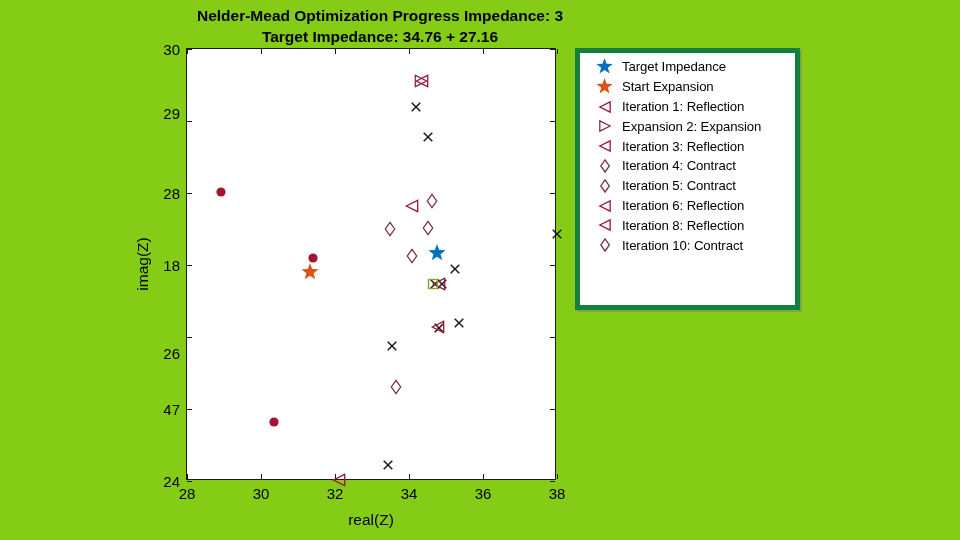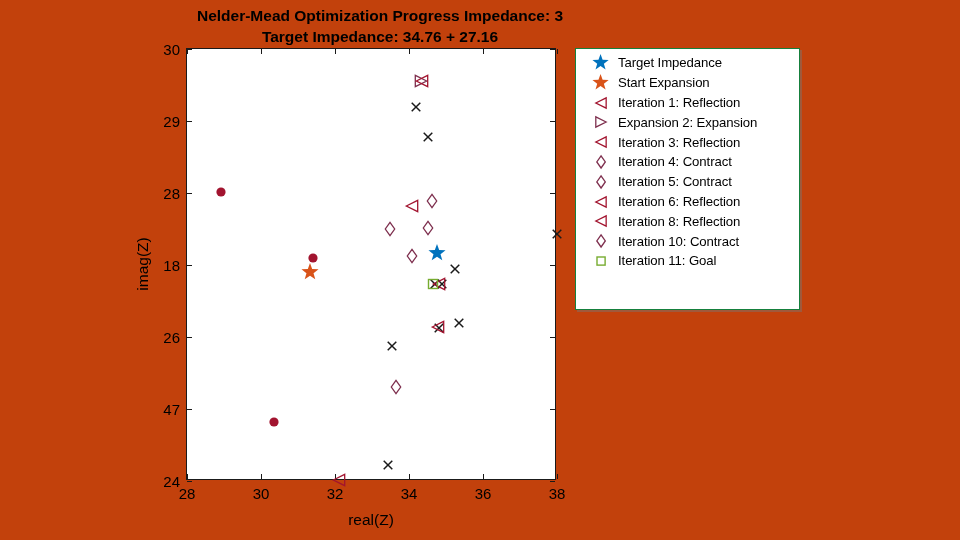--- a/index.html
+++ b/index.html
@@ -3,21 +3,21 @@
 <meta charset="utf-8">
 <style>
   * { box-sizing: border-box; }
   html, body {
     margin: 0; padding: 0;
     width: 960px; height: 540px;
     background: #ffffff;
     font-family: "Liberation Sans", sans-serif;
     overflow: hidden;
   }
-  #root { position: relative; width: 960px; height: 540px; background: #c2410c; }
+  #root { position: relative; width: 960px; height: 540px; background: #84cc16; }
 
   .title-block {
     position: absolute;
     left: 0; top: 6px;
     width: 760px;
     text-align: center;
     font-size: 15.5px;
     font-weight: bold;
     color: #000;
     line-height: 1.33;
@@ -87,21 +87,21 @@
     line-height: 0;
   }
   .marker svg { display: block; overflow: visible; }
 
   
   #legend {
     position: absolute;
     left: 575px; top: 48px;
     width: 225px; height: 262px;
     background: #fff;
-    border: 1px solid #15803d;
+    border: 5px solid #15803d;
     box-shadow: 2px 2px 0 rgba(120,120,120,0.45);
     padding: 4px 0 0 0;
   }
   .legend-row {
     display: flex;
     align-items: center;
     height: 19.8px;
     padding-left: 8px;
   }
   .legend-sym {
@@ -158,24 +158,24 @@
         <div class="tick tick-x" style="left: 222px;"></div>
         <div class="tick tick-x-t" style="left: 222px;"></div>
         <div class="tick tick-x" style="left: 296px;"></div>
         <div class="tick tick-x-t" style="left: 296px;"></div>
         <div class="tick tick-x" style="left: 370px;"></div>
         <div class="tick tick-x-t" style="left: 370px;"></div>
       </div>
     <div id="ticklabels-layer">
         <div class="ylabel-txt" style="top: 432px;">24</div>
         <div class="ylabel-txt" style="top: 360px;">47</div>
-        <div class="ylabel-txt" style="top: 288px; text-align: center;">26</div>
+        <div class="ylabel-txt" style="top: 304px; text-align: center;">26</div>
         <div class="ylabel-txt" style="top: 216px;">18</div>
         <div class="ylabel-txt" style="top: 144px;">28</div>
-        <div class="ylabel-txt" style="top: 72px;">29</div>
+        <div class="ylabel-txt" style="top: 64px;">29</div>
         <div class="ylabel-txt" style="top: 0px;">30</div>
         <div class="xlabel-txt" style="left: 0px;">28</div>
         <div class="xlabel-txt" style="left: 74px;">30</div>
         <div class="xlabel-txt" style="left: 148px;">32</div>
         <div class="xlabel-txt" style="left: 222px;">34</div>
         <div class="xlabel-txt" style="left: 296px;">36</div>
         <div class="xlabel-txt" style="left: 370px;">38</div>
       </div>
     <div id="markers-layer">
         <div class="marker" style="left: 229.4px; top: 57.6px;">
@@ -400,23 +400,15 @@
         <span class="legend-label">Iteration 8: Reflection</span>
       </div>
       <div class="legend-row">
         <span class="legend-sym">
           <svg width="10.120000000000001" height="13.8" viewBox="0 0 10.120000000000001 13.8">
             <polygon points="5.0600000000000005,0.8 9.32,6.9 5.0600000000000005,13 0.8,6.9" fill="none" stroke="#7E2F4E" stroke-width="1.3"></polygon>
           </svg>
         </span>
         <span class="legend-label">Iteration 10: Contract</span>
       </div>
-      <div class="legend-row">
-        <span class="legend-sym">
-          <svg width="10.120000000000001" height="10.120000000000001" viewBox="0 0 10.120000000000001 10.120000000000001">
-            <rect x="1" y="1" width="8.120000000000001" height="8.120000000000001" fill="none" stroke="#77AC30" stroke-width="1.4"></rect>
-          </svg>
-        </span>
-        <span class="legend-label">Iteration 11: Goal</span>
-      </div>
     </div>
 
 </div>
 
 </body></html>

